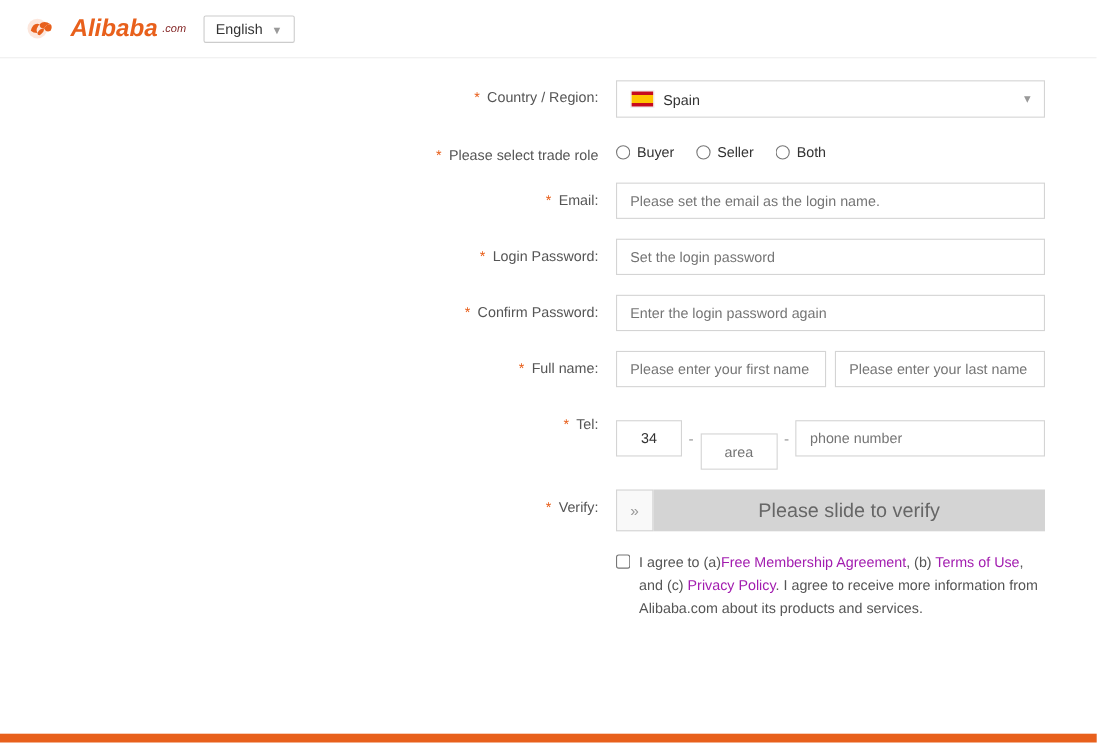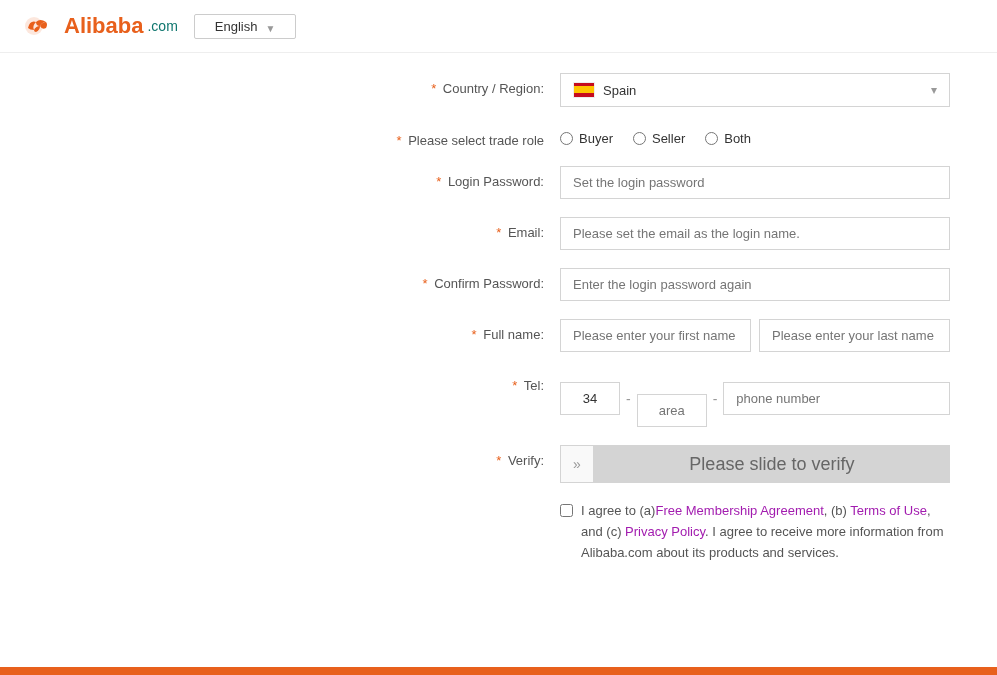--- a/index.html
+++ b/index.html
@@ -13,40 +13,41 @@
       display: flex;
       align-items: center;
       padding: 12px 24px;
       border-bottom: 1px solid #eee;
       gap: 16px;
     }
     .logo {
       display: flex;
       align-items: center;
       gap: 4px;
+      font-style: italic;
     }
     .logo-icon {
       width: 36px;
       height: 28px;
     }
     .logo-text {
       font-size: 22px;
       font-weight: bold;
       color: #e8601c;
     }
     .logo-com {
-      font-size: 14px;
-      color: #0f766e;
+      font-size: 10px;
+      color: #7f1d1d;
     }
     .lang-select {
       display: flex;
       align-items: flex-end;
       border: 1px solid #ccc;
       border-radius: 2px;
-      padding: 4px 20px;
+      padding: 4px 10px;
       cursor: pointer;
       gap: 8px;
       color: #333;
       font-size: 13px;
     }
     .lang-select span.arrow {
       color: #999;
       font-size: 10px;
     }
     .main-content {
@@ -306,34 +307,34 @@
             <input type="radio" name="trade_role" id="both" style="">
             <label for="both">Both</label>
           </div>
         </div>
       </div>
     </div>
 
     <div class="form-row">
       <div class="form-label">
         <span class="required">*</span>
+        <span>Email:</span>
+      </div>
+      <div class="form-control-wrap">
+        <input type="email" class="form-input" placeholder="Please set the email as the login name." style="">
+      </div>
+    </div>
+
+    <div class="form-row">
+      <div class="form-label">
+        <span class="required">*</span>
         <span>Login Password:</span>
       </div>
       <div class="form-control-wrap">
         <input type="password" class="form-input" placeholder="Set the login password" style="">
-      </div>
-    </div>
-
-    <div class="form-row">
-      <div class="form-label">
-        <span class="required">*</span>
-        <span>Email:</span>
-      </div>
-      <div class="form-control-wrap">
-        <input type="email" class="form-input" placeholder="Please set the email as the login name." style="">
       </div>
     </div>
 
     <div class="form-row">
       <div class="form-label">
         <span class="required">*</span>
         <span>Confirm Password:</span>
       </div>
       <div class="form-control-wrap">
         <input type="password" class="form-input" placeholder="Enter the login password again" style="">

